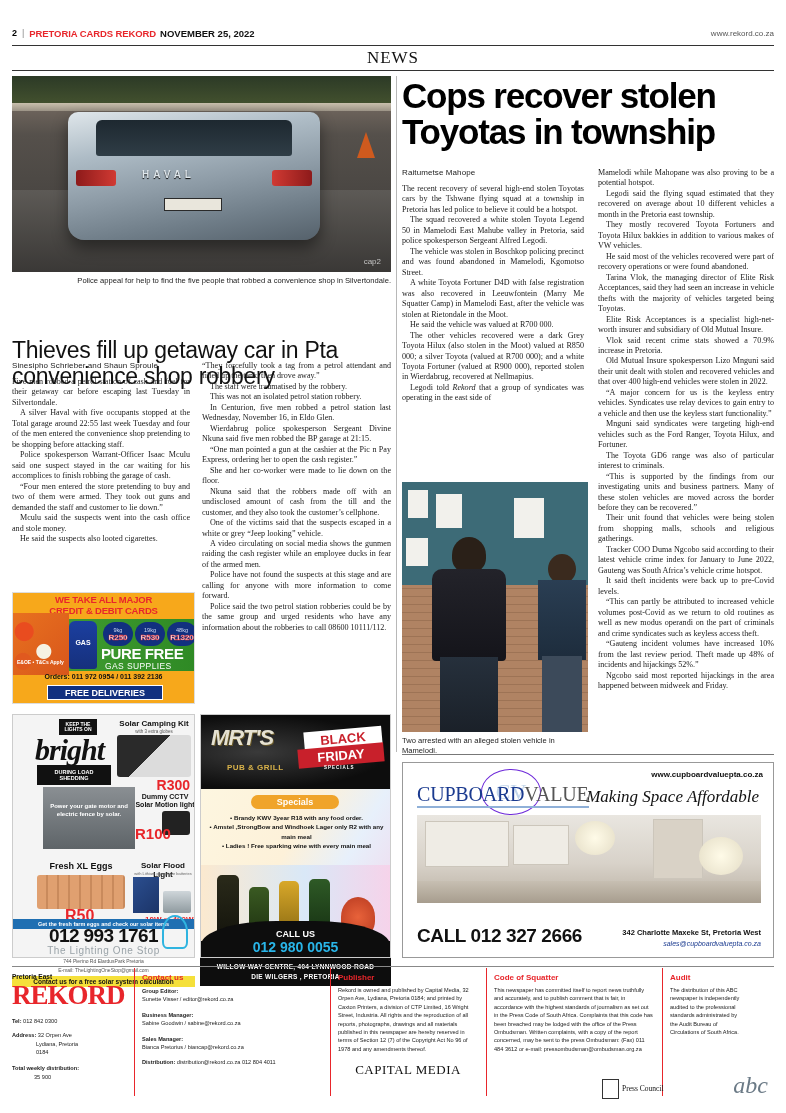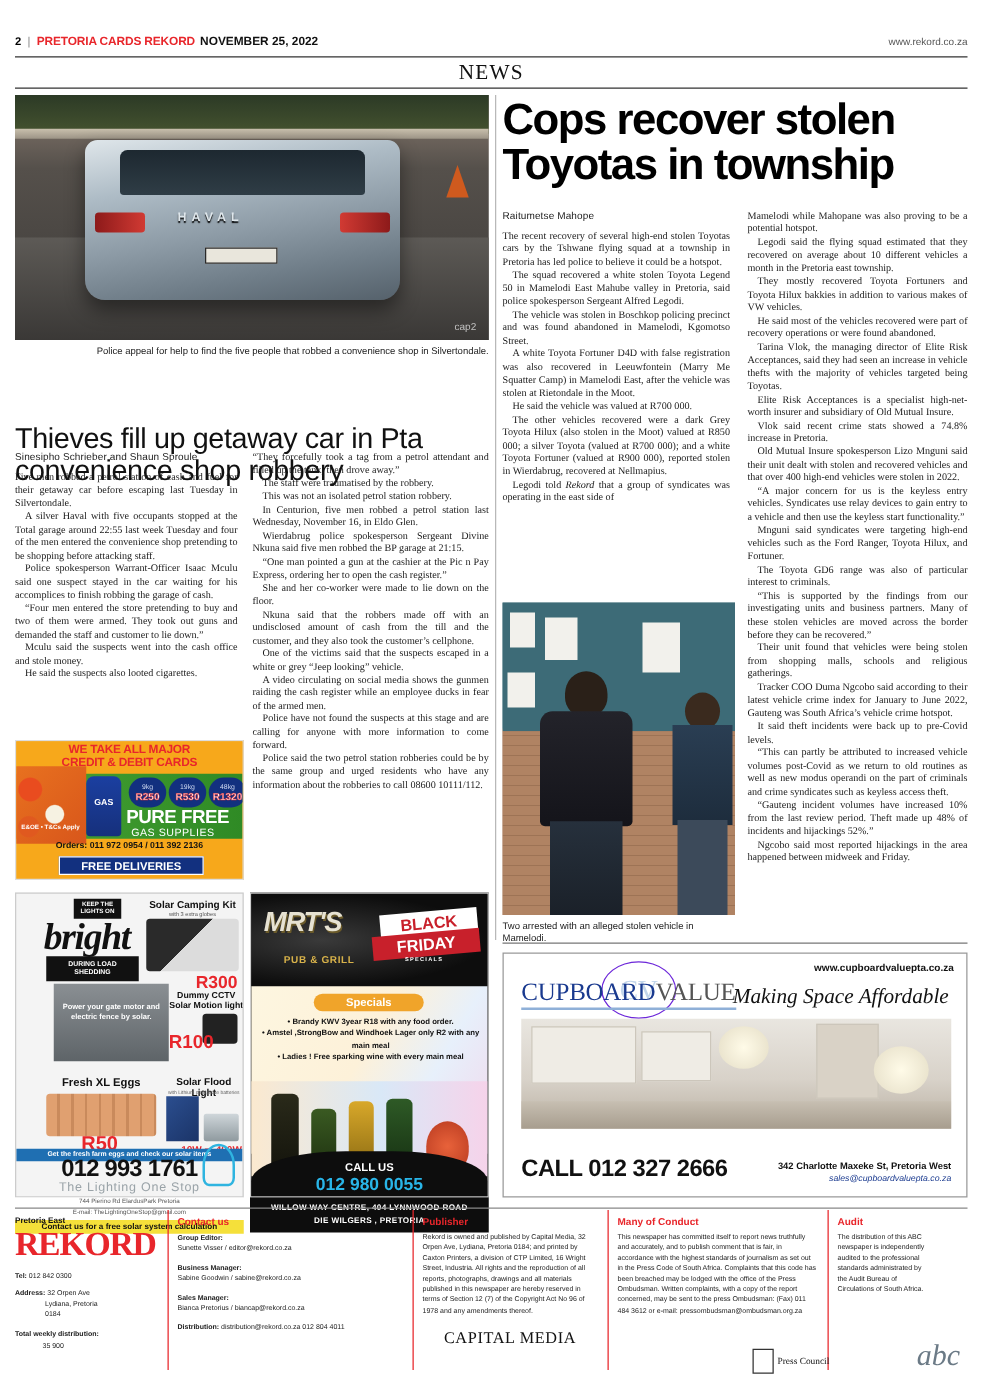--- a/index.html
+++ b/index.html
@@ -482,21 +482,21 @@
       <p>The other vehicles recovered were a dark Grey Toyota Hilux (also stolen in the Moot) valued at R850 000; a silver Toyota (valued at R700 000); and a white Toyota Fortuner (valued at R900 000), reported stolen in Wierdabrug, recovered at Nellmapius.</p>
       <p>Legodi told <em>Rekord</em> that a group of syndicates was operating in the east side of</p>
     </div>
   <div class="bodycol" id="r-col2" style="left:598px; top:168px; width:176px; height:570px;">
       <p class="first">Mamelodi while Mahopane was also proving to be a potential hotspot.</p>
       <p>Legodi said the flying squad estimated that they recovered on average about 10 different vehicles a month in the Pretoria east township.</p>
       <p>They mostly recovered Toyota Fortuners and Toyota Hilux bakkies in addition to various makes of VW vehicles.</p>
       <p>He said most of the vehicles recovered were part of recovery operations or were found abandoned.</p>
       <p>Tarina Vlok, the managing director of Elite Risk Acceptances, said they had seen an increase in vehicle thefts with the majority of vehicles targeted being Toyotas.</p>
       <p>Elite Risk Acceptances is a specialist high-net-worth insurer and subsidiary of Old Mutual Insure.</p>
-      <p>Vlok said recent crime stats showed a 74.8% increase in Pretoria.</p>
+      <p>Vlok said recent crime stats showed a 70.9% increase in Pretoria.</p>
       <p>Old Mutual Insure spokesperson Lizo Mnguni said their unit dealt with stolen and recovered vehicles and that over 400 high-end vehicles were stolen in 2022.</p>
       <p>“A major concern for us is the keyless entry vehicles. Syndicates use relay devices to gain entry to a vehicle and then use the keyless start functionality.”</p>
       <p>Mnguni said syndicates were targeting high-end vehicles such as the Ford Ranger, Toyota Hilux, and Fortuner.</p>
       <p>The Toyota GD6 range was also of particular interest to criminals.</p>
       <p>“This is supported by the findings from our investigating units and business partners. Many of these stolen vehicles are moved across the border before they can be recovered.”</p>
       <p>Their unit found that vehicles were being stolen from shopping malls, schools and religious gatherings.</p>
       <p>Tracker COO Duma Ngcobo said according to their latest vehicle crime index for January to June 2022, Gauteng was South Africa’s vehicle crime hotspot.</p>
       <p>It said theft incidents were back up to pre-Covid levels.</p>
       <p>“This can partly be attributed to increased vehicle volumes post-Covid as we return to old routines as well as new modus operandi on the part of criminals and crime syndicates such as keyless access theft.</p>
       <p>“Gauteng incident volumes have increased 10% from the last review period. Theft made up 48% of incidents and hijackings 52%.”</p>
@@ -577,21 +577,21 @@
 
     <div class="fsep" style="left:318px;"></div>
     <div class="fcol" style="left:326px; width:140px;">
       <h4>Publisher</h4>
       <div>Rekord is owned and published by Capital Media, 32 Orpen Ave, Lydiana, Pretoria 0184; and printed by Caxton Printers, a division of CTP Limited, 16 Wright Street, Industria. All rights and the reproduction of all reports, photographs, drawings and all materials published in this newspaper are hereby reserved in terms of Section 12 (7) of the Copyright Act No 96 of 1978 and any amendments thereof.</div>
       <div class="f-capital" style="margin-top:7px; text-align:center;">CAPITAL MEDIA</div>
     </div>
 
     <div class="fsep" style="left:474px;"></div>
     <div class="fcol" style="left:482px; width:160px;">
-      <h4>Many of Conduct</h4>
+      <h4>Code of Squatter</h4>
       <div>This newspaper has committed itself to report news truthfully and accurately, and to publish comment that is fair, in accordance with the highest standards of journalism as set out in the Press Code of South Africa. Complaints that this code has been breached may be lodged with the office of the Press Ombudsman. Written complaints, with a copy of the report concerned, may be sent to the press Ombudsman: (Fax) 011 484 3612 or e-mail: pressombudsman@ombudsman.org.za</div>
     </div>
 
     <div class="fsep" style="left:650px;"></div>
     <div class="fcol" style="left:658px; width:76px;">
       <h4>Audit</h4>
       <div>The distribution of this ABC newspaper is independently audited to the professional standards administrated by the Audit Bureau of Circulations of South Africa.</div>
     </div>
 
     <div class="f-press" style="position:absolute; left:590px; bottom:2px;">

